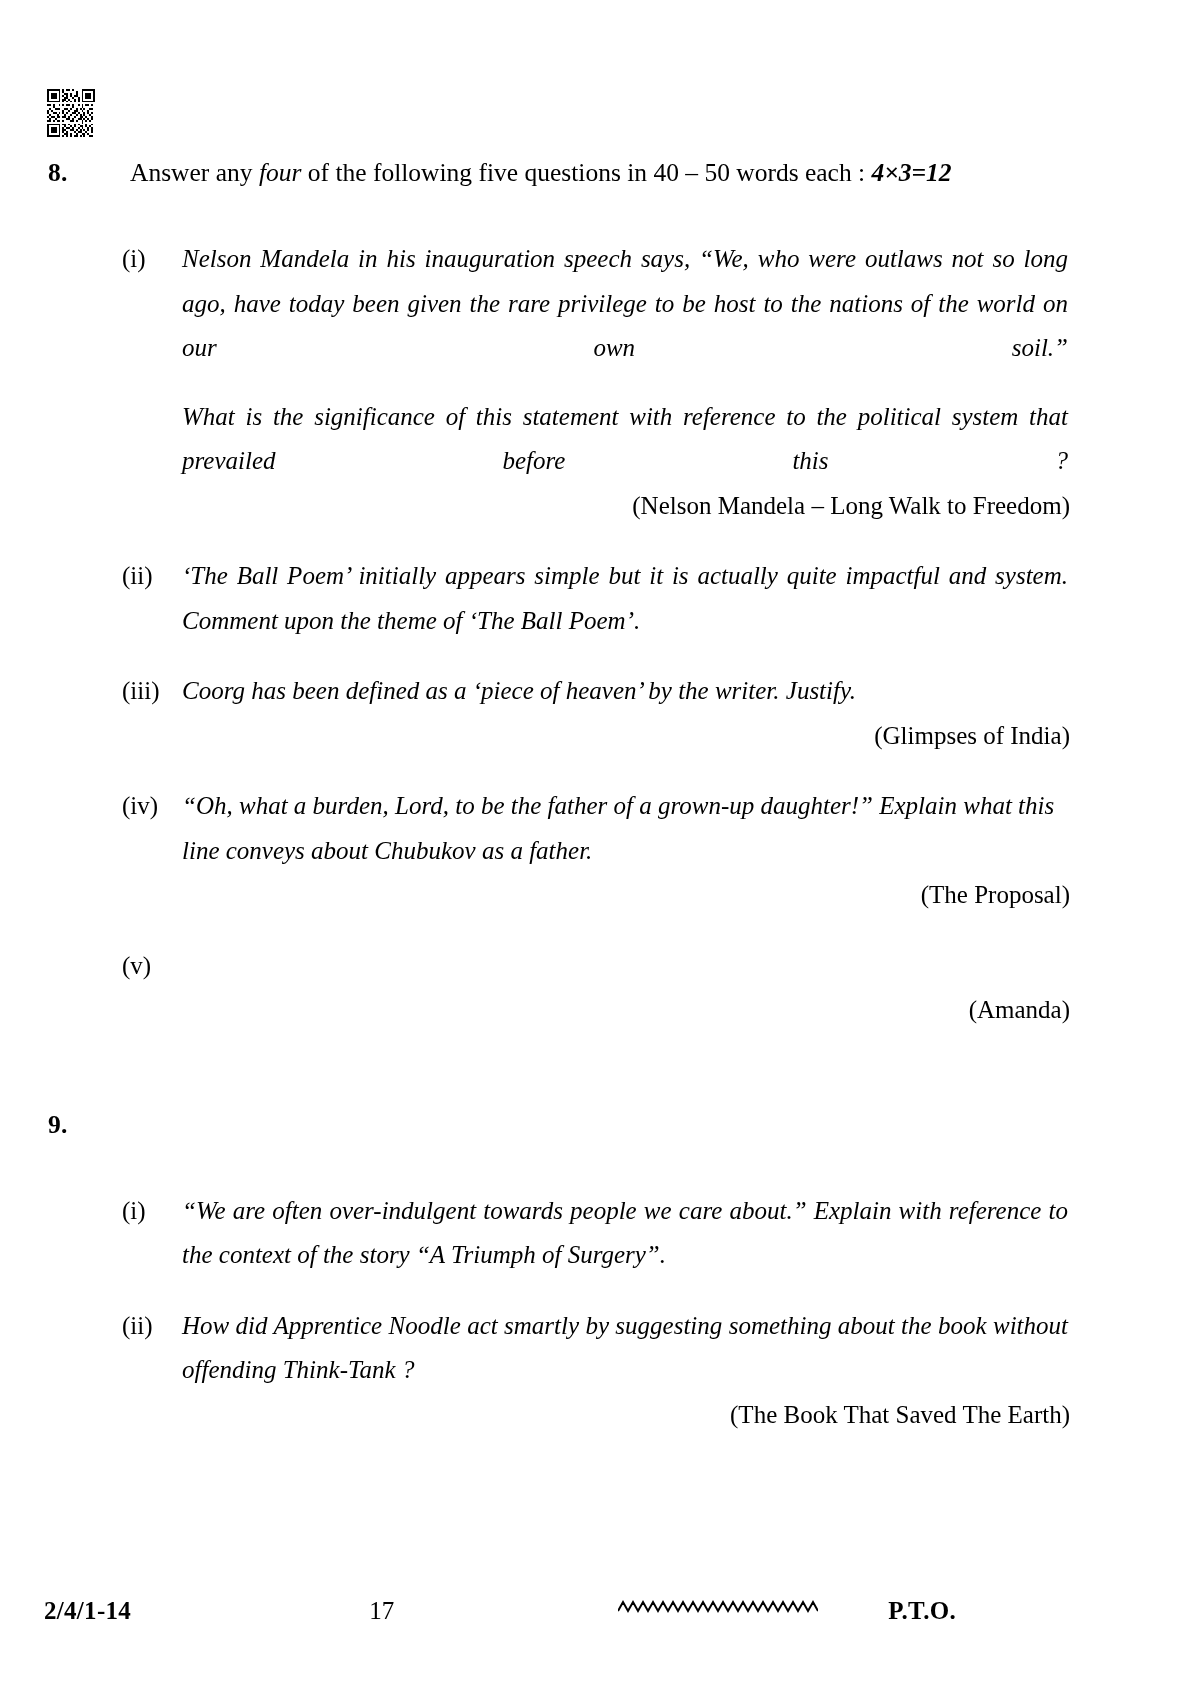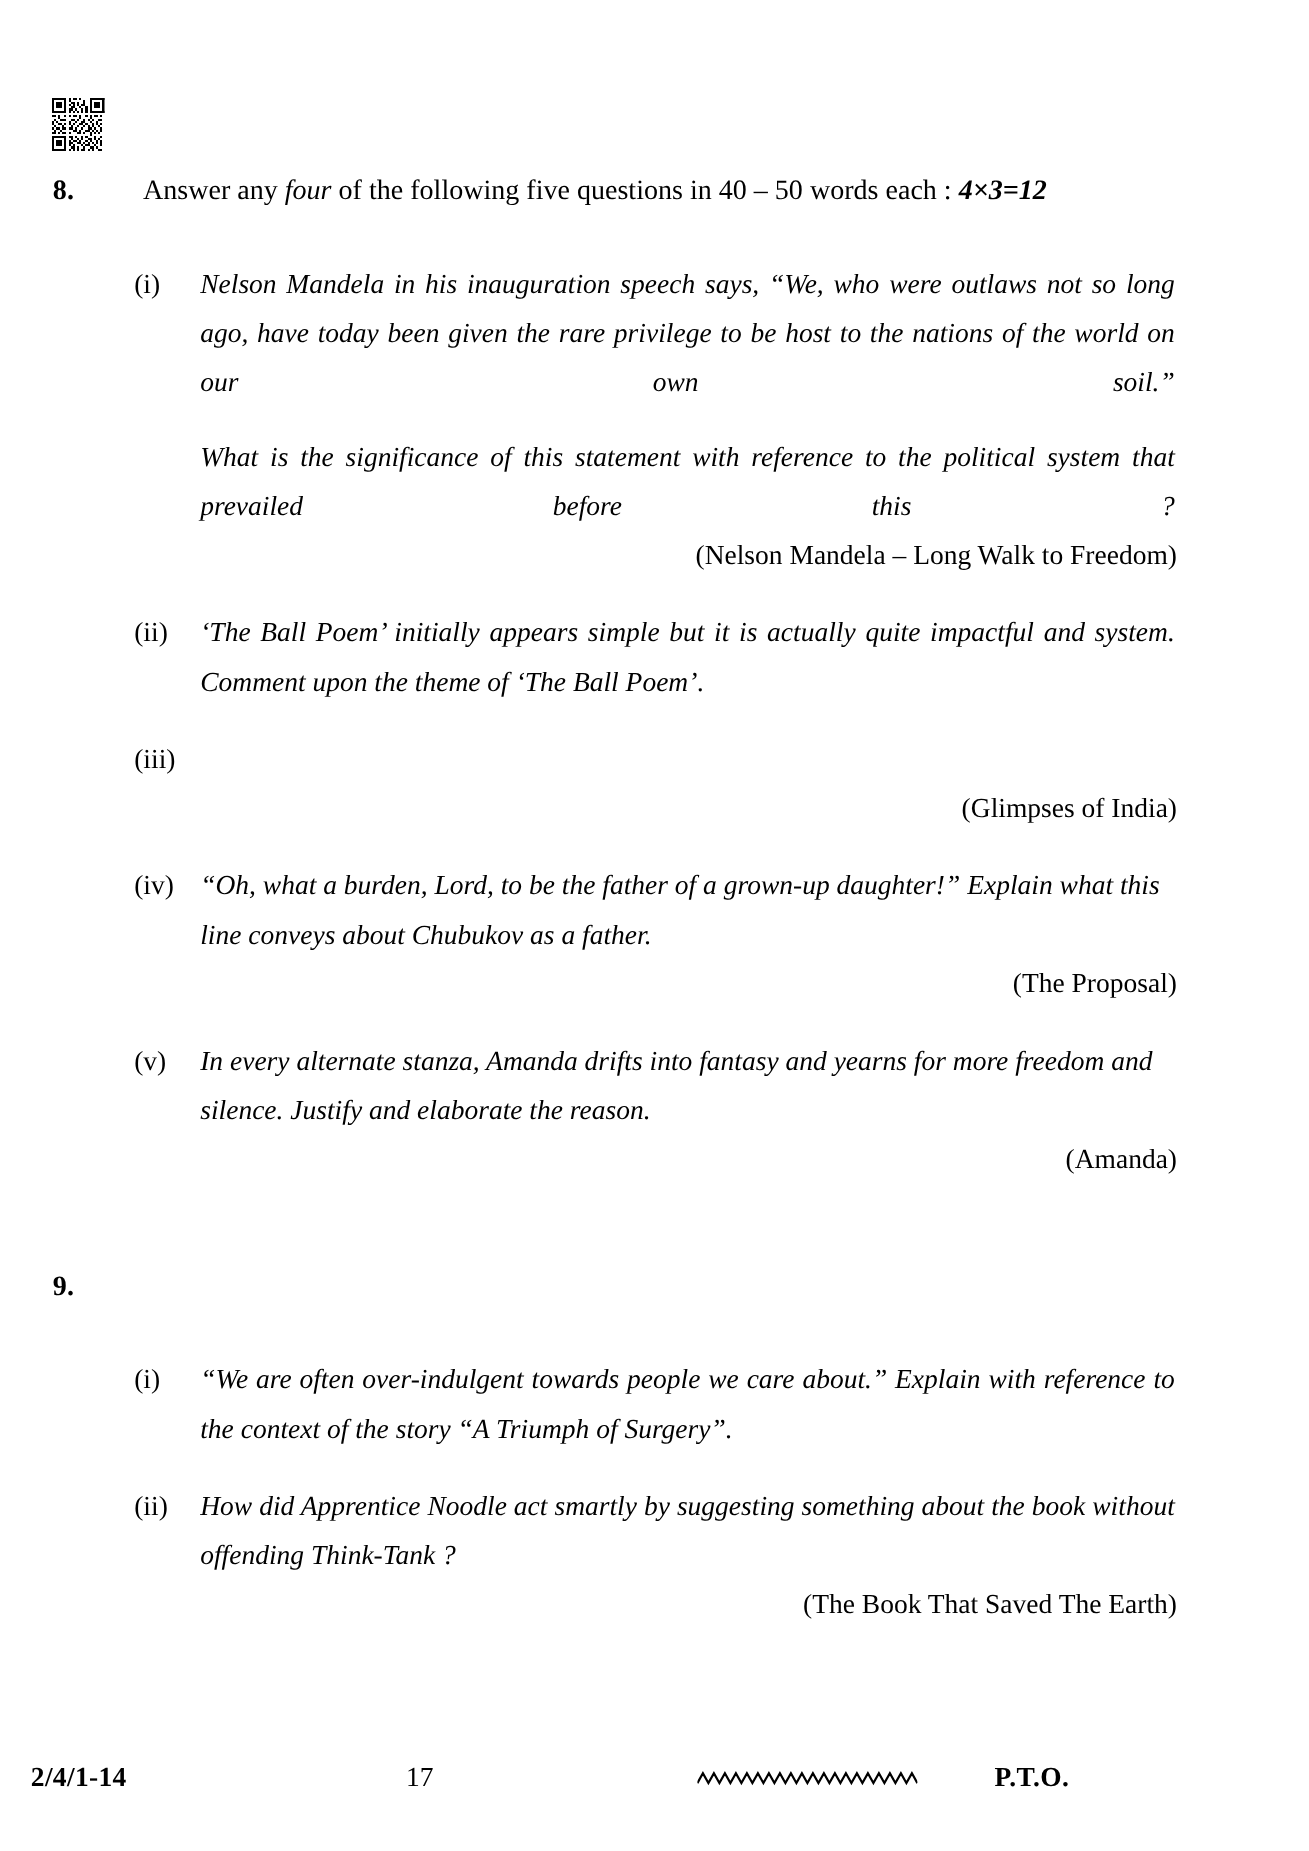--- a/index.html
+++ b/index.html
@@ -99,22 +99,21 @@
   .gap-xl { height: 74px; }
 
   
   .footer {
     position: absolute;
     left: 0;
     bottom: 46px;
     width: 1000px;
     height: 40px;
     display: flex;
-    align-items: center;
-    padding: 0 28px;
+    padding: 0 44px;
     box-sizing: border-box;
   }
   .footer-left {
     font-size: 25px;
     font-weight: bold;
     letter-spacing: 0.3px;
     flex: 0 0 auto;
   }
   .footer-center {
     flex: 1 1 auto;
@@ -320,40 +319,40 @@
       <div class="rnum">(ii)</div>
       <div class="rbody">
         <div class="just">‘The Ball Poem’ initially appears simple but it is actually quite impactful and system. Comment upon the theme of ‘The Ball Poem’.</div>
       </div>
     </div>
 
     <div class="gap-md"></div>
 
     <div class="subrow">
       <div class="rnum">(iii)</div>
+      <div class="rbody">
+        <div class="plain">Coorg has been defined as a ‘piece of heaven’ by the writer. Justify.</div>
+      </div>
     </div>
     <div class="attrib">(Glimpses of India)</div>
 
     <div class="gap-md"></div>
 
     <div class="subrow">
       <div class="rnum">(iv)</div>
       <div class="rbody">
         <div class="plain">“Oh, what a burden, Lord, to be the father of a grown-up daughter!” Explain what this line conveys about Chubukov as a father.</div>
       </div>
     </div>
     <div class="attrib">(The Proposal)</div>
 
     <div class="gap-md"></div>
 
     <div class="subrow">
       <div class="rnum">(v)</div>
-      <div class="rbody">
-        <div class="plain">In every alternate stanza, Amanda drifts into fantasy and yearns for more freedom and silence. Justify and elaborate the reason.</div>
-      </div>
     </div>
     <div class="attrib">(Amanda)</div>
 
     <div class="gap-xl"></div>
 
     <div class="qrow">
       <div class="qnum">9.</div>
     </div>
 
     <div class="gap-lg"></div>

